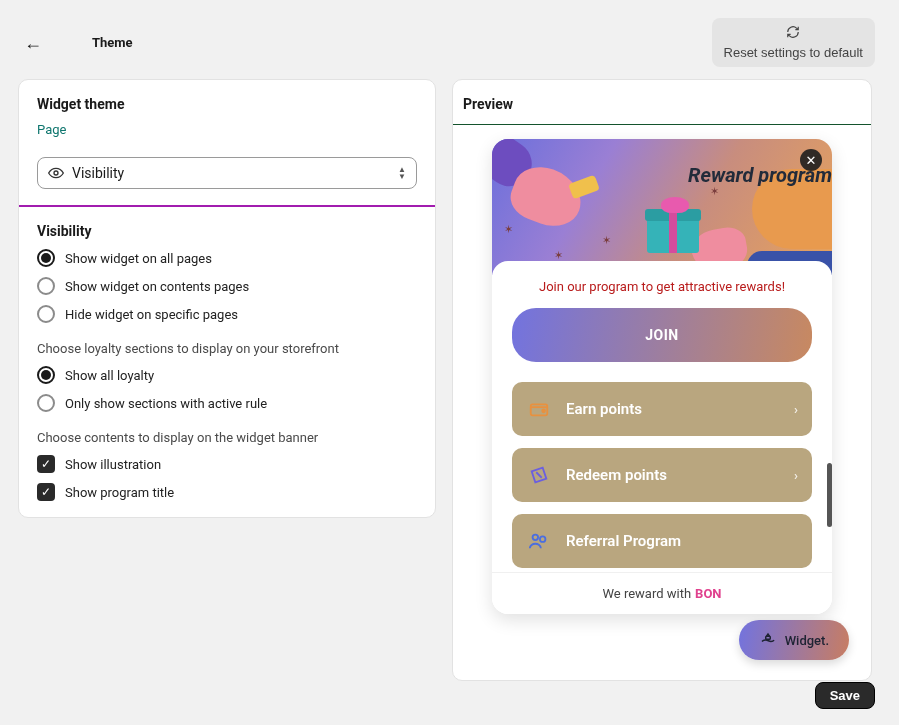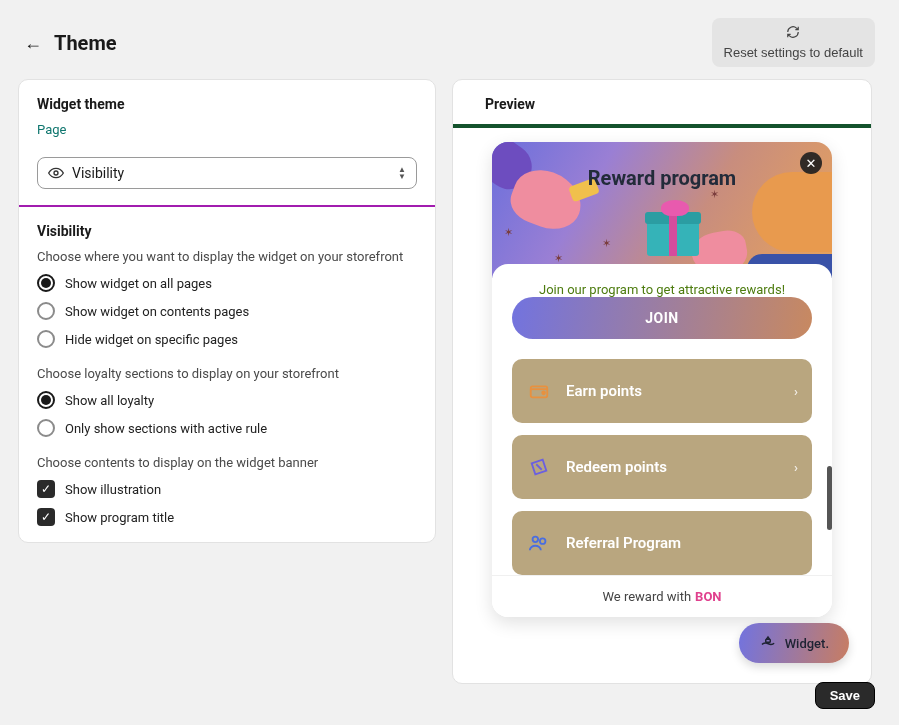--- a/index.html
+++ b/index.html
@@ -24,22 +24,23 @@
     align-items: center;
     gap: 12px;
   }
   .back-btn {
     cursor: pointer;
     font-size: 18px;
     line-height: 1;
     color: #1a1a1a;
   }
   .page-title {
-    font-size: 20px;
+    font-size: 13px;
     font-weight: 700;
+    margin-left: 38px;
   }
   .reset-btn {
     background: #e4e4e4;
     border: none;
     border-radius: 8px;
     padding: 7px 12px;
     font-size: 13px;
     color: #444;
     cursor: pointer;
     display: flex;
@@ -115,22 +116,22 @@
     content: ""; width: 10px; height: 10px; border-radius: 50%; background: #1a1a1a;
   }
   .check-box {
     width: 18px; height: 18px; border-radius: 4px;
     background: #2a2a2a; color: #fff;
     display: flex; align-items: center; justify-content: center;
     font-size: 12px;
   }
   .opt-label { font-size: 13px; color: #222; }
   .preview-header {
-    padding: 16px 18px 12px 32px;
-    border-bottom: 4px solid #14532d;
+    padding: 16px 18px 12px 10px;
+    border-bottom: 1px solid #14532d;
     font-weight: 700;
     font-size: 14px;
   }
   .preview-body {
     padding: 14px 18px 18px 18px;
     position: relative;
     height: 555px;
   }
   
   .widget {
@@ -151,25 +152,26 @@
     position: relative;
     display: flex;
     align-items: flex-start;
     justify-content: center;
     overflow: hidden;
   }
   .banner-title {
     position: absolute;
     top: 24px;
     width: 100%;
-    text-align: center;
+    text-align: right;
     font-weight: 700;
     font-size: 20px;
     color: #222b3a;
     z-index: 3;
+    font-style: italic;
   }
   .close-circle {
     position: absolute;
     top: 10px; right: 10px;
     width: 22px; height: 22px;
     border-radius: 50%;
     background: rgba(30,30,30,0.9);
     color: #fff;
     display: flex; align-items: center; justify-content: center;
     font-size: 13px; cursor: pointer;
@@ -239,49 +241,50 @@
     height: 20px; background: #fff; border-radius: 16px 16px 0 0; margin-top: -14px; position: relative; z-index: 4;
   }
   .widget-content {
     flex: 1;
     padding: 0 20px;
     overflow: hidden;
     position: relative;
   }
   .join-text {
     text-align: center;
-    color: #4d7c0f;
+    color: #b91c1c;
     font-size: 13px;
     margin-top: -2px;
+    margin-bottom: 14px;
   }
   .btn-row { display: flex; gap: 14px; margin-bottom: 20px; }
   .pill-btn {
     flex: 1;
-    height: 42px;
+    height: 54px;
     border-radius: 24px;
     display: flex; align-items: center; justify-content: center;
     font-weight: 700;
     font-size: 14px;
     letter-spacing: 0.5px;
     cursor: pointer;
   }
   .join-btn {
     background: linear-gradient(100deg, #7273df 0%, #c88960 100%);
     color: #fff;
     border: none;
   }
   .signin-btn {
     background: #fff;
     color: #4a4de0;
     border: 1.5px solid #6b6de7;
   }
   .list-item {
     background: #b9a67f;
     border-radius: 10px;
-    height: 64px;
+    height: 54px;
     display: flex;
     align-items: center;
     padding: 0 16px;
     margin-bottom: 12px;
     color: #fff;
     font-weight: 600;
     font-size: 15px;
     cursor: pointer;
     position: relative;
   }
@@ -371,21 +374,20 @@
         <div class="select-arrows">
             <span>▲</span>
             <span>▼</span>
           </div>
       </div>
     </div>
 
     <div class="section">
       <div class="section-title">Visibility</div>
 
-      <div class="subhead">Choose where you want to display the widget on your storefront</div>
       <div class="radio-group">
         <div class="radio-row">
           <div class="radio-circle selected"></div>
           <span class="opt-label">Show widget on all pages</span>
         </div>
         <div class="radio-row">
           <div class="radio-circle"></div>
           <span class="opt-label">Show widget on contents pages</span>
         </div>
         <div class="radio-row">

